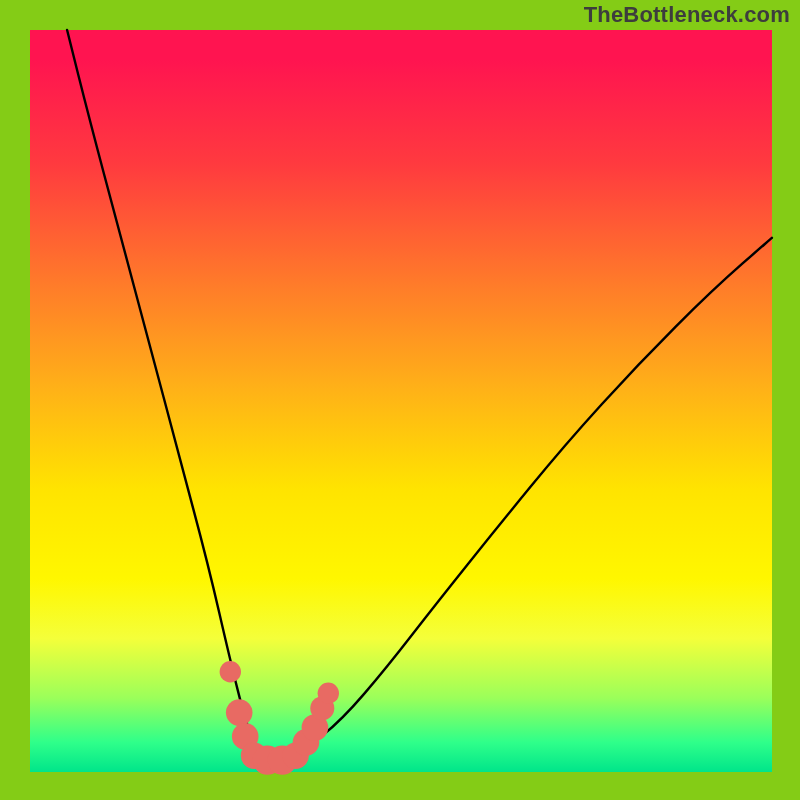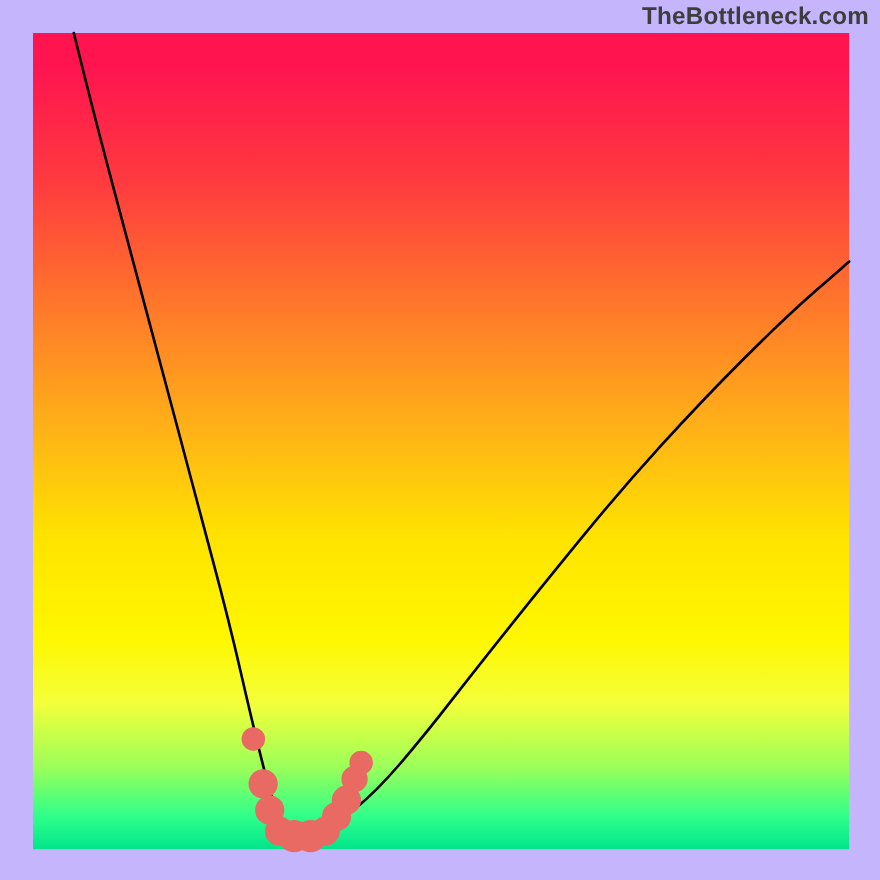--- a/index.html
+++ b/index.html
@@ -7,21 +7,21 @@
     padding: 0;
     width: 800px;
     height: 800px;
     overflow: hidden;
     background: #000;
     font-family: Arial, Helvetica, sans-serif;
   }
   .frame {
     position: absolute;
     inset: 0;
-    background: #c4b5fd;
+    background: #84cc16;
   }
   .plot {
     position: absolute;
     background: linear-gradient(
       to bottom,
       #ff1450 0%,
       #ff1450 4%,
       #ff3a3f 18%,
       #ff7a2a 34%,
       #ffb018 48%,

